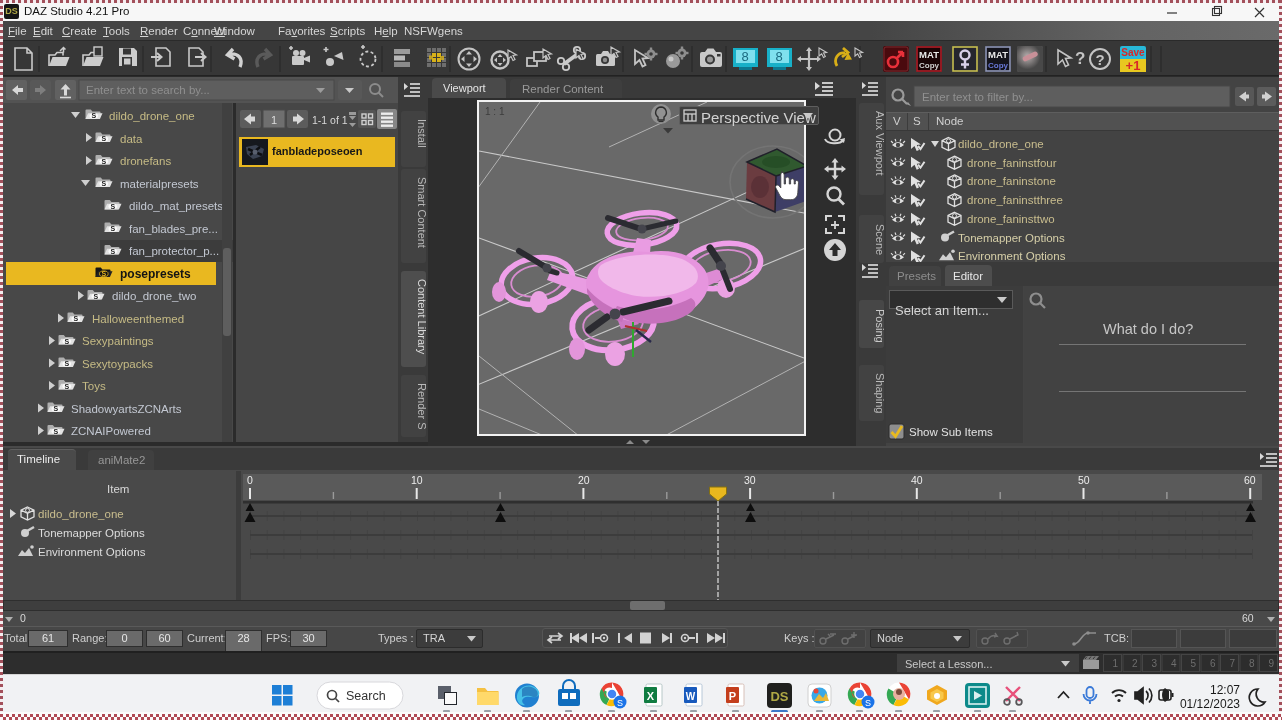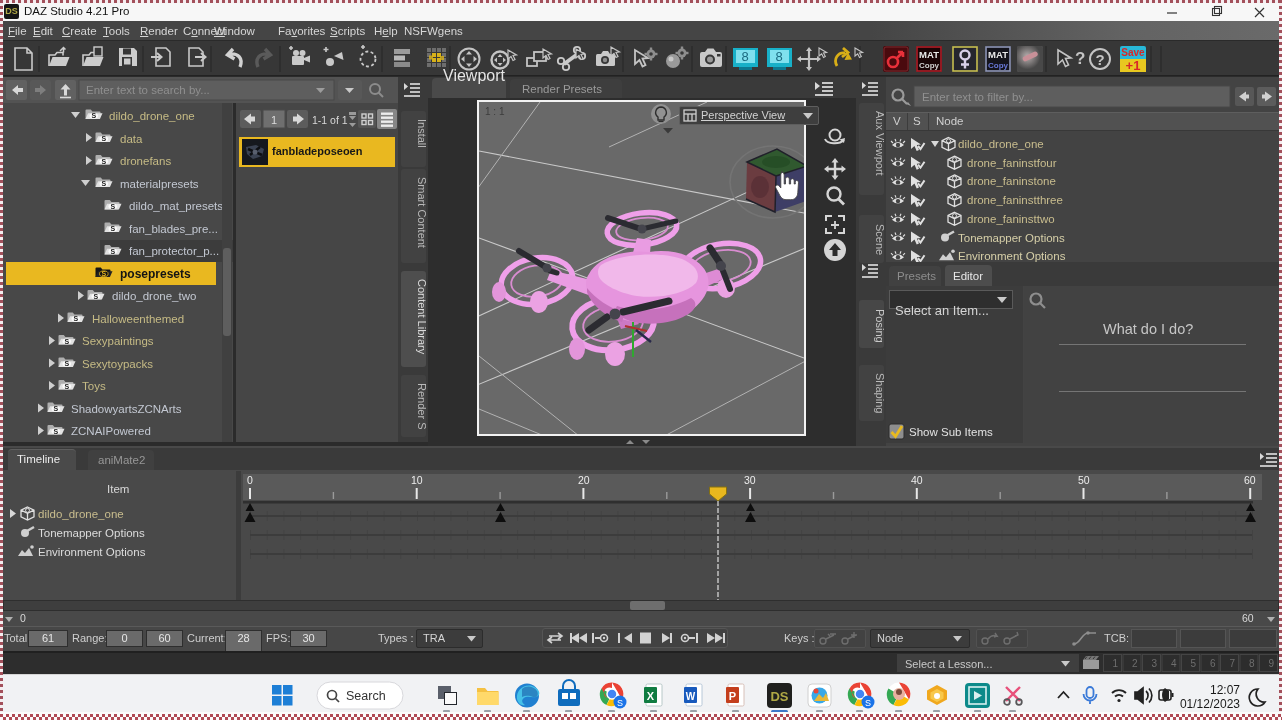--- a/index.html
+++ b/index.html
@@ -382,23 +382,23 @@
   <rect x="3" y="92" width="25" height="94" rx="3" fill="#424242"></rect>
     <text x="20" y="100" font-size="11" fill="#b9b9b9" transform="rotate(90 20 100)" font-family="Liberation Sans">Smart Content</text>
   <rect x="3" y="194" width="25" height="96" rx="3" fill="#4e4e4e"></rect>
     <text x="20" y="202" font-size="11" fill="#dadada" transform="rotate(90 20 202)" font-family="Liberation Sans">Content Library</text>
   <rect x="3" y="298" width="25" height="62" rx="3" fill="#424242"></rect>
     <text x="20" y="306" font-size="11" fill="#b9b9b9" transform="rotate(90 20 306)" font-family="Liberation Sans">Render S</text>
 </svg>
 
 <div class="a" style="left:428px; top:77px; width:428px; height:21px; background:#3a3a3a;"></div>
 <div class="a" style="left:432px; top:78px; width:74px; height:20px; background:#4a4a4a; border-radius:4px 4px 0 0;"></div>
-<div class="a tx" style="left:443px; top:67px; font-size:16px; color:#e4e4e4;">Viewport</div>
+<div class="a tx" style="left:443px; top:82px; font-size:11px; color:#e4e4e4;">Viewport</div>
 <div class="a" style="left:510px; top:79px; width:112px; height:19px; background:#3e3e3e; border-radius:4px 4px 0 0;"></div>
-<div class="a tx" style="left:522px; top:83px; font-size:11.5px; color:#9a9a9a;">Render Presets</div>
+<div class="a tx" style="left:522px; top:83px; font-size:11.5px; color:#9a9a9a;">Render Content</div>
 <svg class="a" style="left:813px; top:79px;" width="22" height="18" viewBox="0 0 22 18">
     <path d="M2 3 l5 4 -5 4 z" fill="#d8d8d8"></path>
     <g stroke="#d8d8d8" stroke-width="1.8">
       <line x1="9" y1="4" x2="20" y2="4"></line>
       <line x1="9" y1="8" x2="20" y2="8"></line>
       <line x1="9" y1="12" x2="20" y2="12"></line>
       <line x1="2" y1="16" x2="20" y2="16"></line>
     </g>
   </svg>
 <div class="a" style="left:428px; top:98px; width:428px; height:348px; background:#2d2d2d;"></div>
@@ -491,21 +491,21 @@
   <path d="M302 70 c2.2 0 3.2 1.3 3.2 3.2 l0 8.8 1.3 0 0 -4.5 c0 -3.2 3.8 -3.2 3.8 0 l0 4.5 1.3 0 0 -3.2 c0 -2.8 3.6 -2.8 3.6 0 l0 3.2 1.1 0 0 -1.6 c0 -2.6 3.2 -2.6 3.2 0.3 l-0.7 10 c-0.3 4.3 -2.8 7 -7 7 l-4.8 0 c-3 0 -5 -2 -6.2 -4.3 l-3.9 -7.3 c-1.3 -2.4 1.5 -4.1 3.2 -2.2 l1.7 2 0 -13 c0 -1.9 1.1 -2.7 2.2 -2.7 z" fill="#fff" stroke="#444" stroke-width="0.9"></path>
 </svg>
 
 <div class="a" style="left:679px; top:106px; width:140px; height:19px; background:#3e3e3e; border:1px solid #5e5e5e; border-radius:2px;"></div>
 <svg class="a" style="left:683px; top:109px;" width="14" height="13" viewBox="0 0 14 13">
     <rect x="1" y="1" width="12" height="11" fill="none" stroke="#d0d0d0" stroke-width="1.3"></rect>
     <line x1="1" y1="5" x2="13" y2="5" stroke="#d0d0d0" stroke-width="1.3"></line>
     <line x1="5" y1="5" x2="5" y2="12" stroke="#d0d0d0" stroke-width="1.3"></line>
     <line x1="9" y1="5" x2="9" y2="12" stroke="#d0d0d0" stroke-width="1.3"></line>
   </svg>
-<div class="a tx" style="left:701px; top:109px; font-size:11px; color:#d2d2d2;text-decoration:underline;">Perspective View</div>
+<div class="a tx" style="left:701px; top:109px; font-size:15px; color:#d2d2d2;">Perspective View</div>
 <svg class="a" style="left:802px; top:112px;" width="12" height="8" viewBox="0 0 12 8">
     <path d="M1 1 l5 6 5-6 z" fill="#c9c9c9"></path>
   </svg>
 
 <svg class="a" style="left:820px; top:126px;" width="32" height="136" viewBox="0 0 32 136">
   <g stroke="#d5d5d5" stroke-width="2" fill="none">
     <circle cx="15" cy="9" r="5.5"></circle>
     <path d="M5 13 c2 5 14 6 19 1"></path>
       <path d="M24 17 l1 -5 -5.5 1.5 z" fill="#d5d5d5" stroke="none"></path>
   </g>

